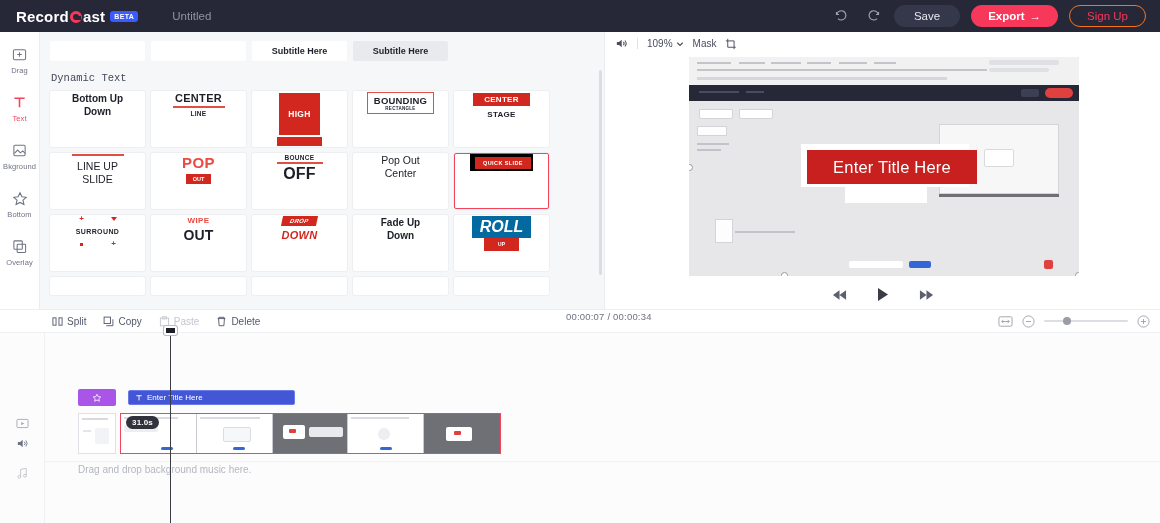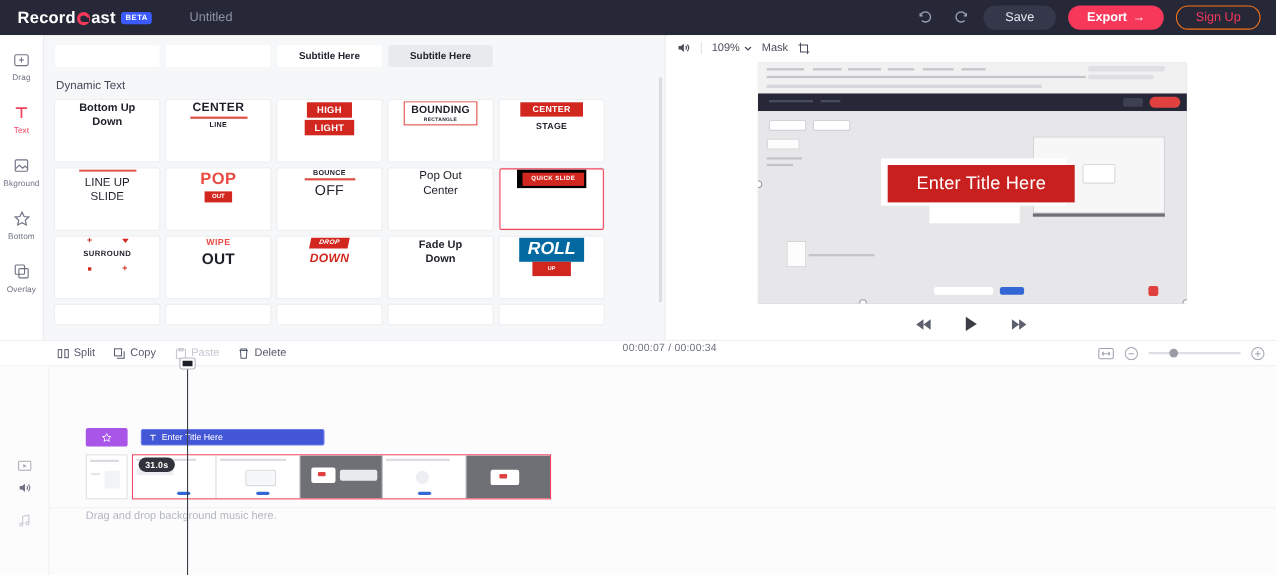--- a/index.html
+++ b/index.html
@@ -85,41 +85,41 @@
     box-shadow: 0 0 0 1px rgba(0,0,0,0.03);
   }
   .tile.selected { border: 1px solid #f4435c; }
   .sub-tile {
     width: 95px; height: 20px; background: #ffffff; border-radius: 2px;
     display: flex; align-items: center; justify-content: center;
     font-size: 9px; font-weight: bold; color: #22242e; cursor: pointer;
   }
   .sub-tile.shaded { background: #e9eaee; }
   .panel-section-title {
-    font-size: 10.5px; color: #44485a; padding: 11px 0 7px 11px;
+    font-size: 10.5px; color: #44485a; padding: 11px 0 7px 11px; font-family: Liberation Mono, monospace;
   }
   .t-bold { font-size: 10px; font-weight: bold; color: #1d1f28; line-height: 13px; text-align: center; }
   .t-center-line { font-size: 11px; font-weight: bold; color: #1d1f28; letter-spacing: .3px; }
   .t-red-box {
     background: #d2271f; color: #fff; font-size: 8.5px; font-weight: bold;
-    padding: 2px 9px; margin: 1px 0; letter-spacing: .3px;
+    padding: 16px 9px; margin: 1px 0; letter-spacing: .3px;
   }
   .t-bound-box {
     border: 1px solid #e04f46; padding: 2px 6px; display: flex;
     flex-direction: column; align-items: center;
   }
   .t-bound-main { font-size: 9.5px; font-weight: bold; color: #1d1f28; letter-spacing: .2px; }
   .t-bound-sub { font-size: 4.5px; font-weight: bold; color: #1d1f28; letter-spacing: .3px; }
   .t-line-top { width: 52px; height: 1.5px; background: #e04f46; margin-bottom: 4px; }
   .t-line-bot { width: 52px; height: 1.5px; background: #e04f46; margin-top: 2px; }
   .t-plain { font-size: 10px; color: #1d1f28; line-height: 13px; text-align: center; }
   .t-pop { font-size: 15px; font-weight: bold; color: #ea4b42; letter-spacing: .4px; }
   .t-red-sm { font-size: 5.5px; font-weight: bold; color: #fff; background: #d2271f; padding: 2px 7px; }
   .t-small-b { font-size: 6.5px; font-weight: bold; color: #1d1f28; letter-spacing: .3px; }
-  .t-off { font-size: 13px; font-weight: normal; color: #1d1f28; letter-spacing: .2px; }
+  .t-off { font-size: 16px; font-weight: bold; color: #1d1f28; letter-spacing: .2px; }
   .t-quick {
     background: #000; padding: 3px 2px 2px 5px; position: relative;
   }
   .t-quick-inner {
     background: #d2271f; color: #fff; font-size: 5.5px; font-weight: bold;
     padding: 3px 8px; letter-spacing: .4px;
   }
   .t-surround-grid {
     display: grid; grid-template-columns: 1fr 1fr; width: 64px;
     row-gap: 6px; align-items: center; justify-items: center;

